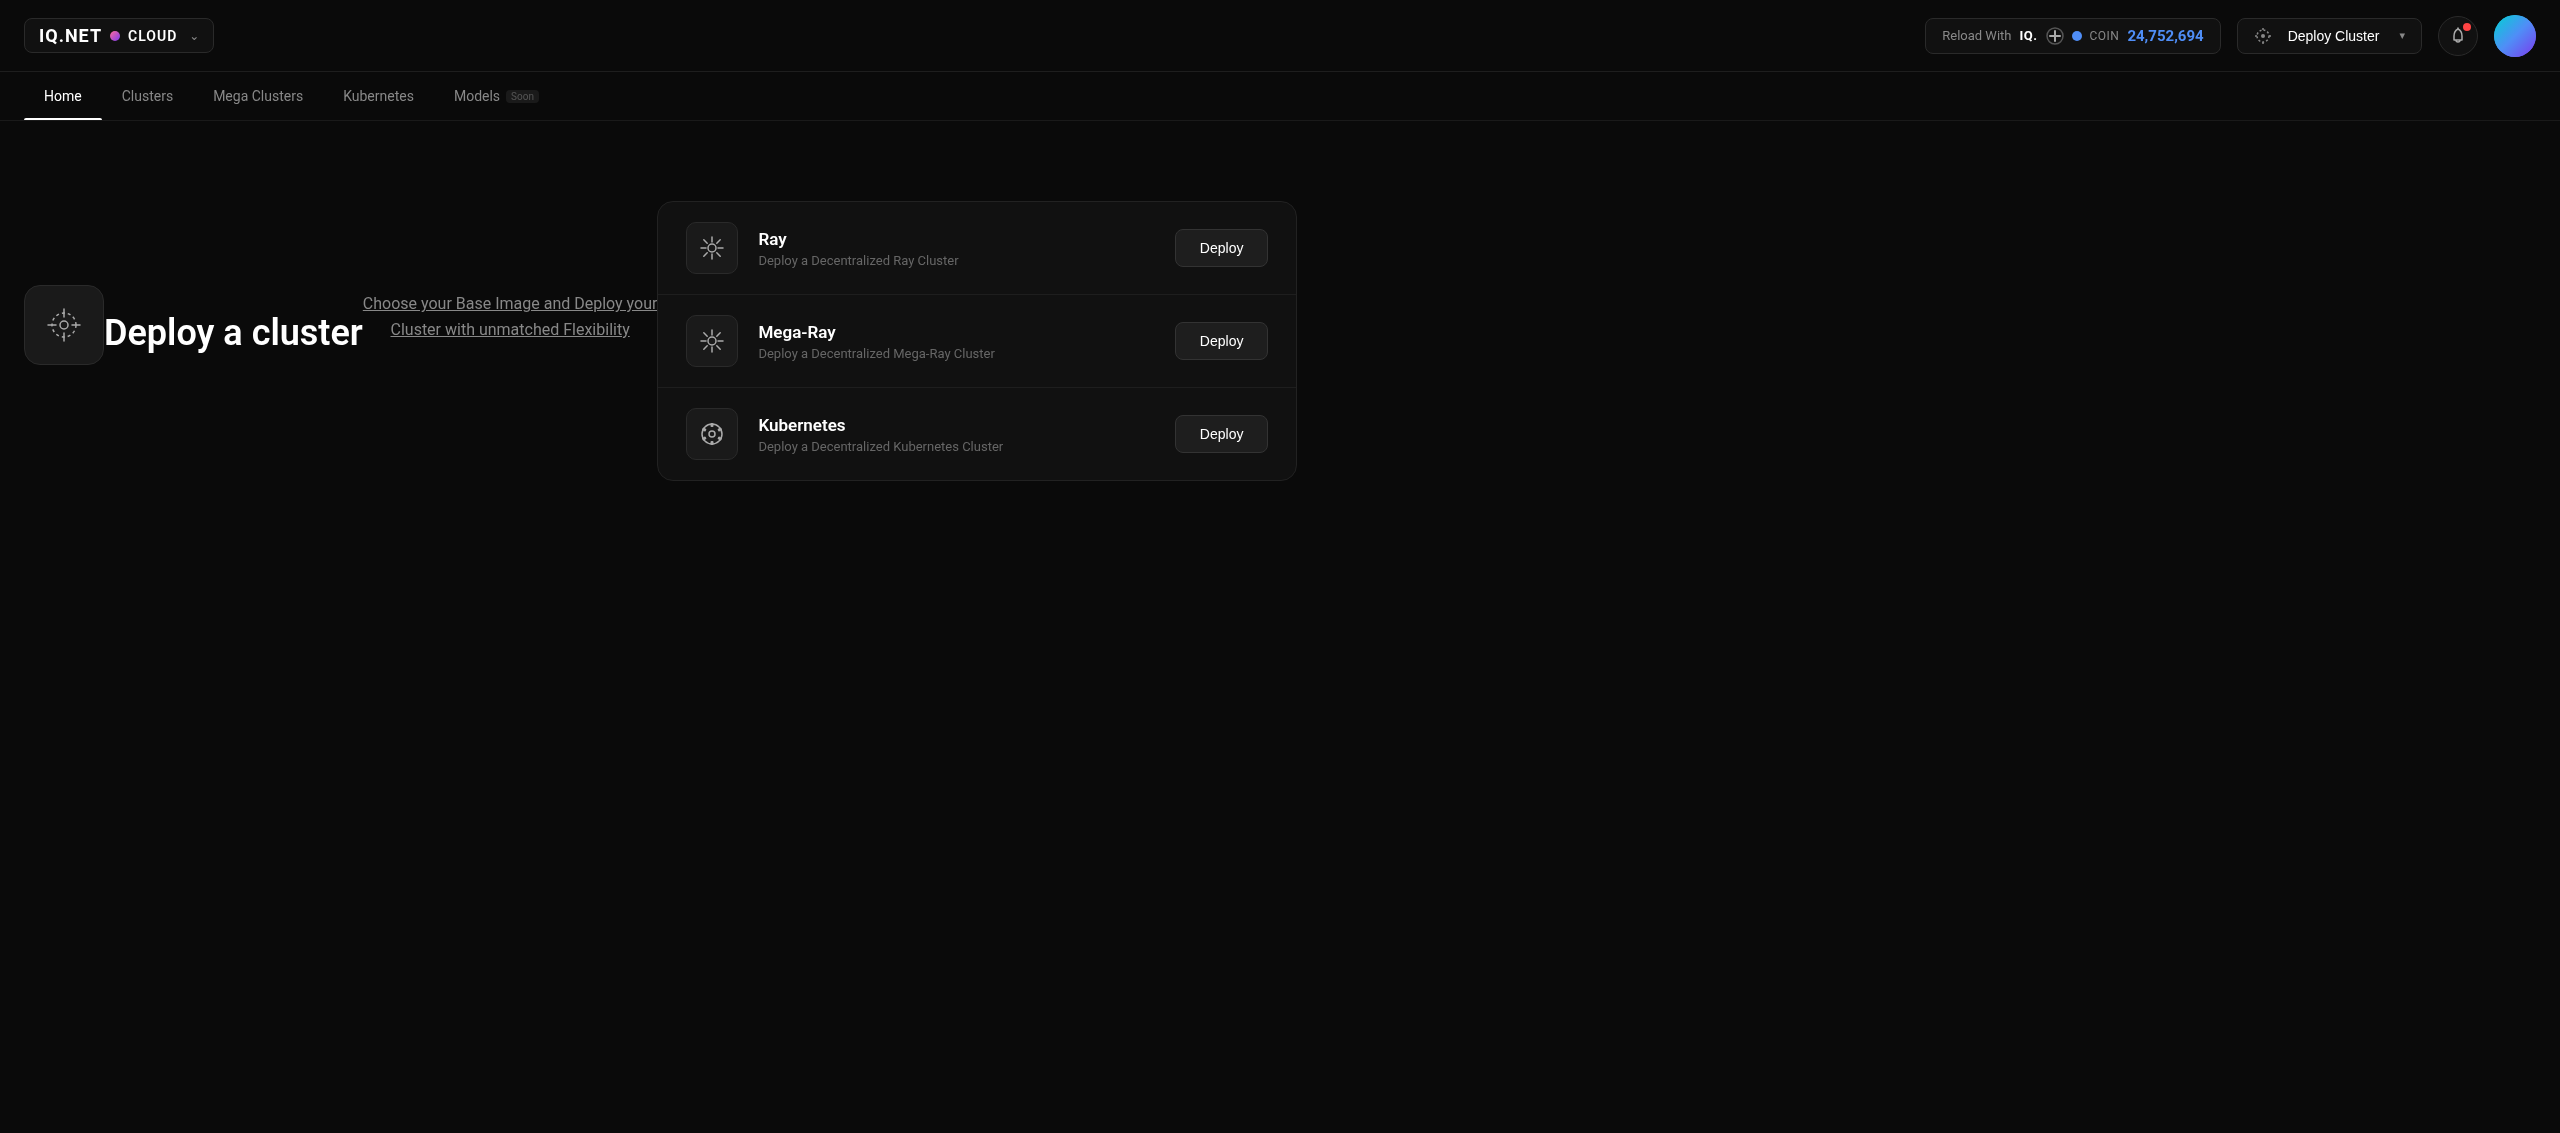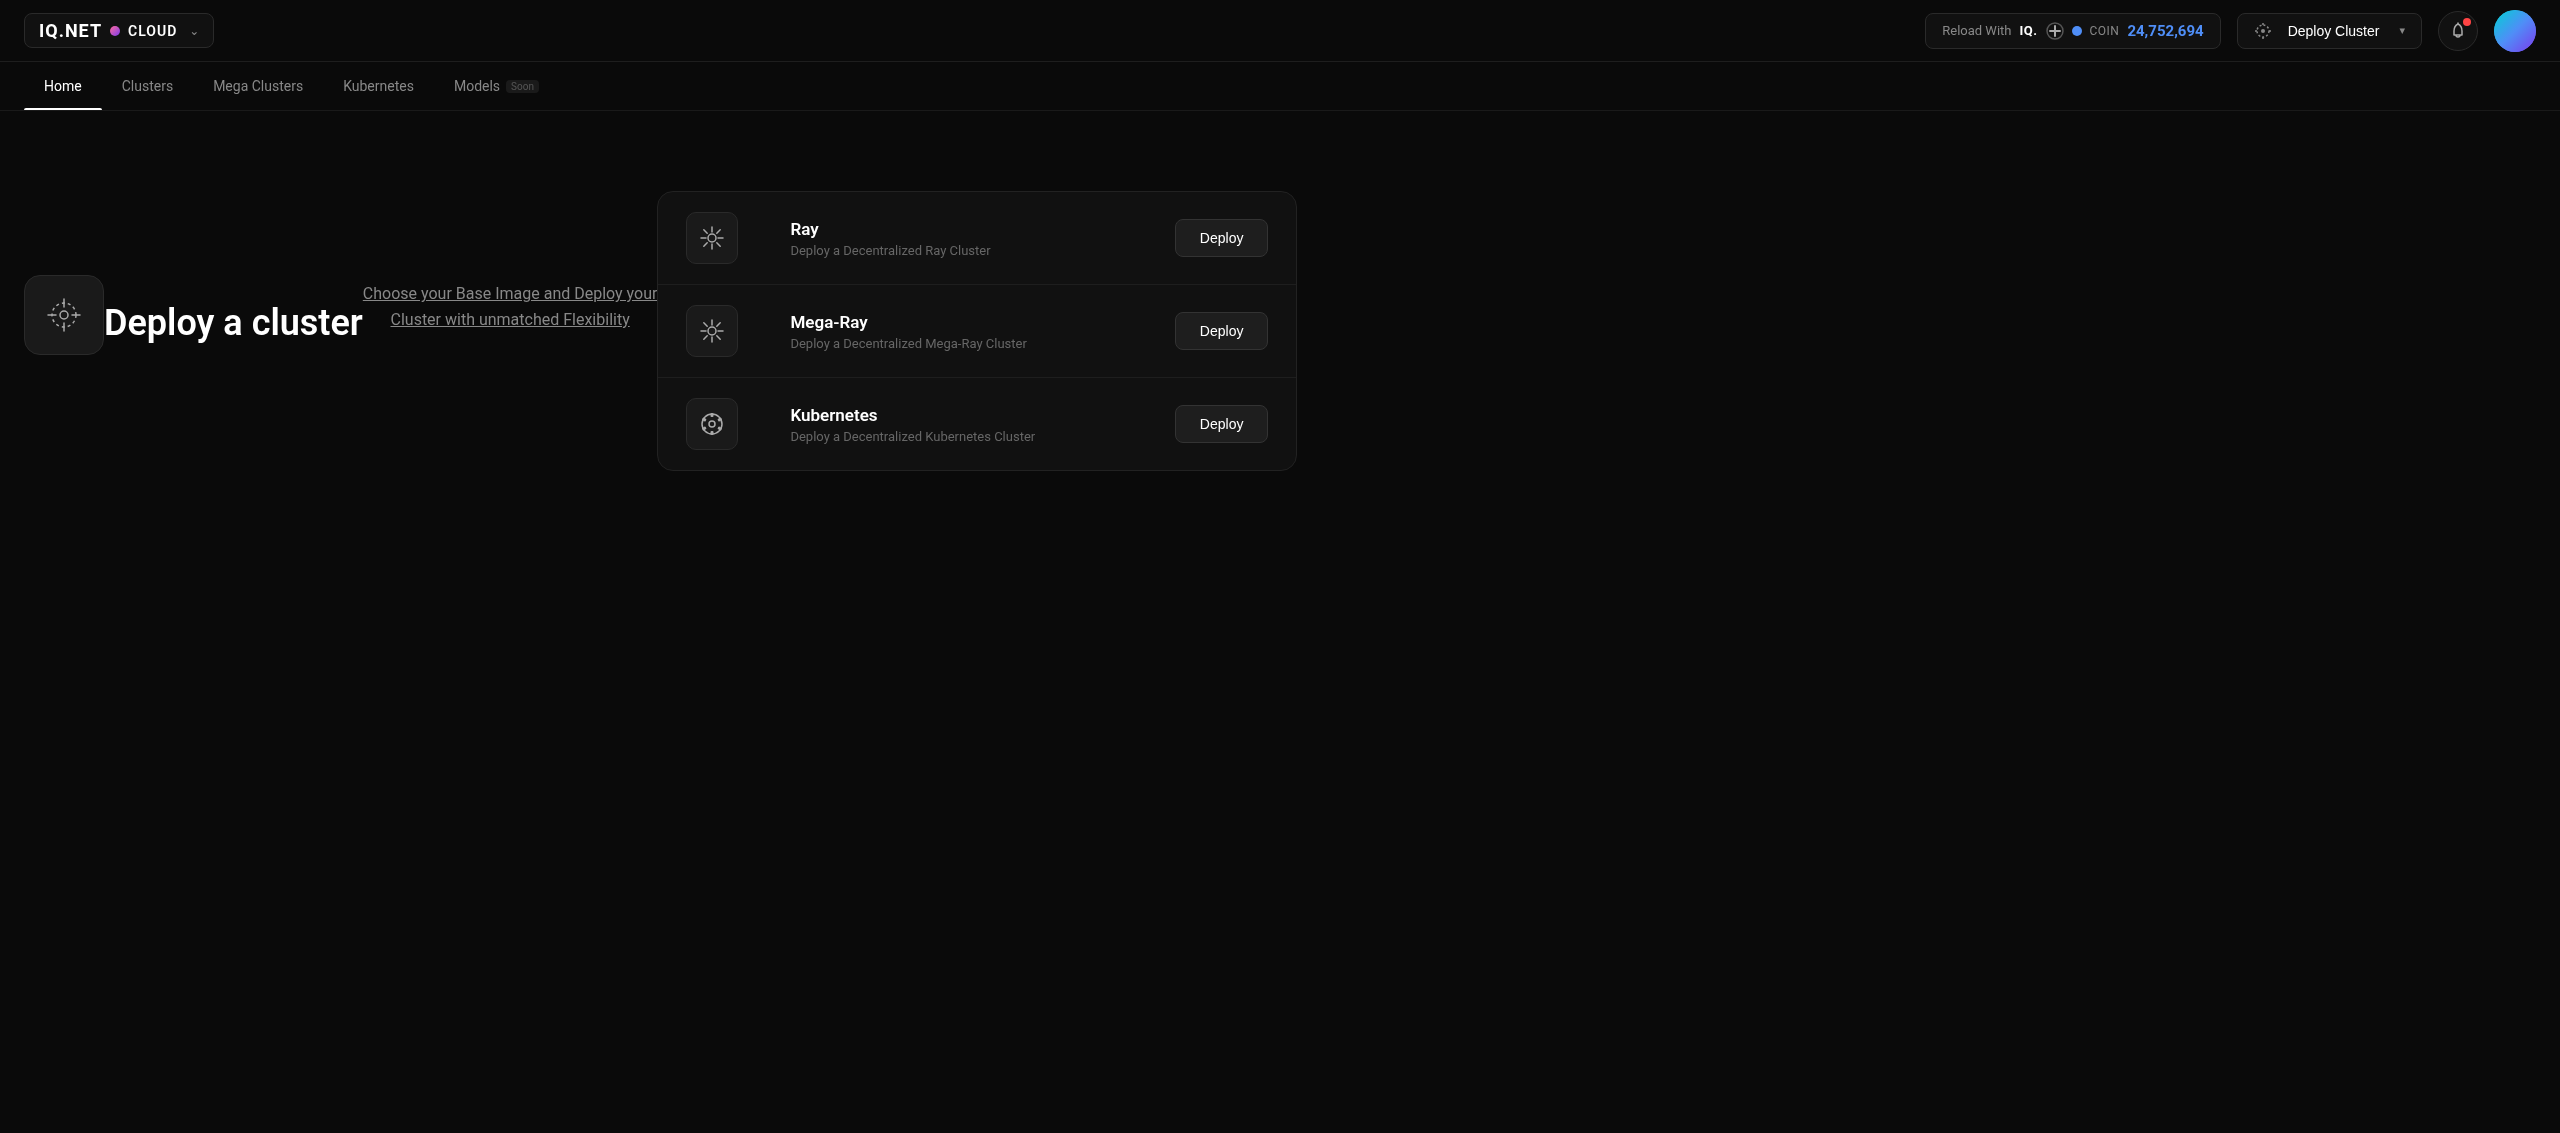--- a/index.html
+++ b/index.html
@@ -14,21 +14,21 @@
       font-family: -apple-system, BlinkMacSystemFont, 'Segoe UI', Roboto, sans-serif;
       min-height: 100vh;
       overflow-x: hidden;
     }
 
     
     .header {
       display: flex;
       justify-content: space-between;
       padding: 0 24px;
-      height: 62px;
+      height: 72px;
       border-bottom: 1px solid #1e1e1e;
       background: #0a0a0a;
     }
 
     .header-left {
       display: flex;
       align-items: center;
       gap: 0;
     }
 
@@ -297,21 +297,20 @@
       border: 1px solid #2a2a2a;
       border-radius: 10px;
       display: flex;
       align-items: center;
       justify-content: center;
       flex-shrink: 0;
     }
 
     .cluster-card-info {
       flex: 1;
-      margin-left: 32px;
     }
 
     .cluster-card-name {
       font-size: 17px;
       font-weight: 600;
       color: #ffffff;
       margin-bottom: 4px;
     }
 
     .cluster-card-desc {

